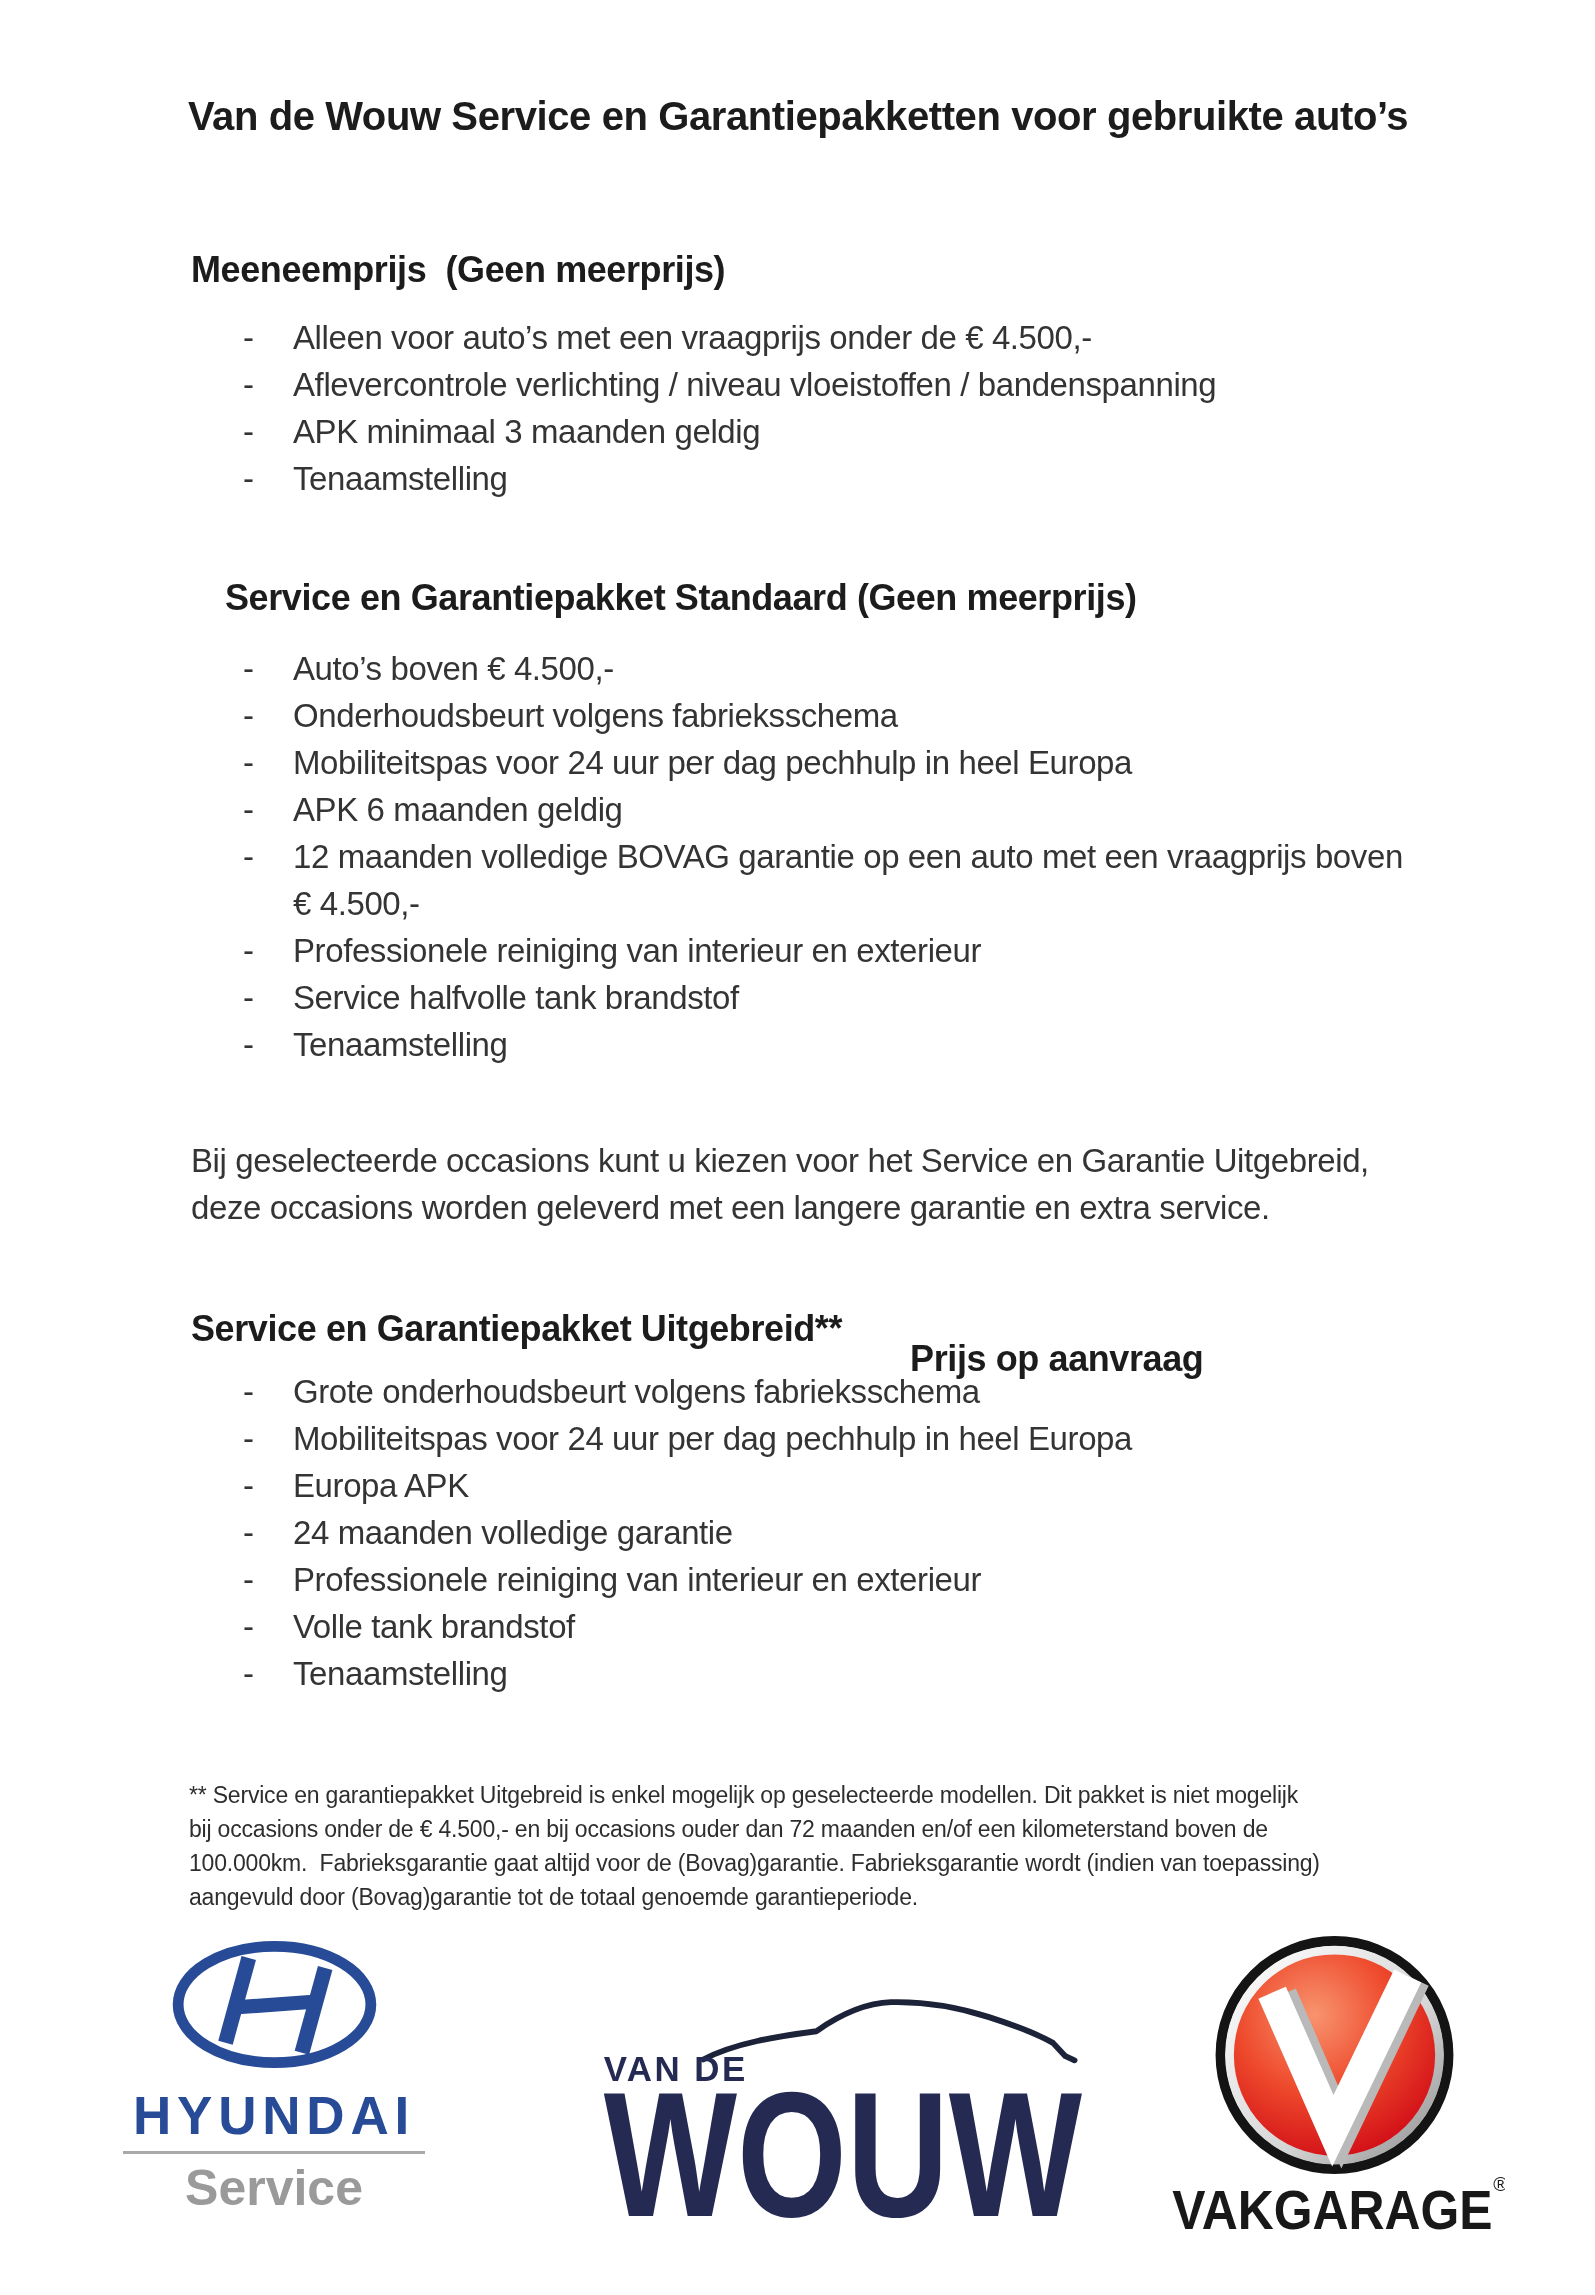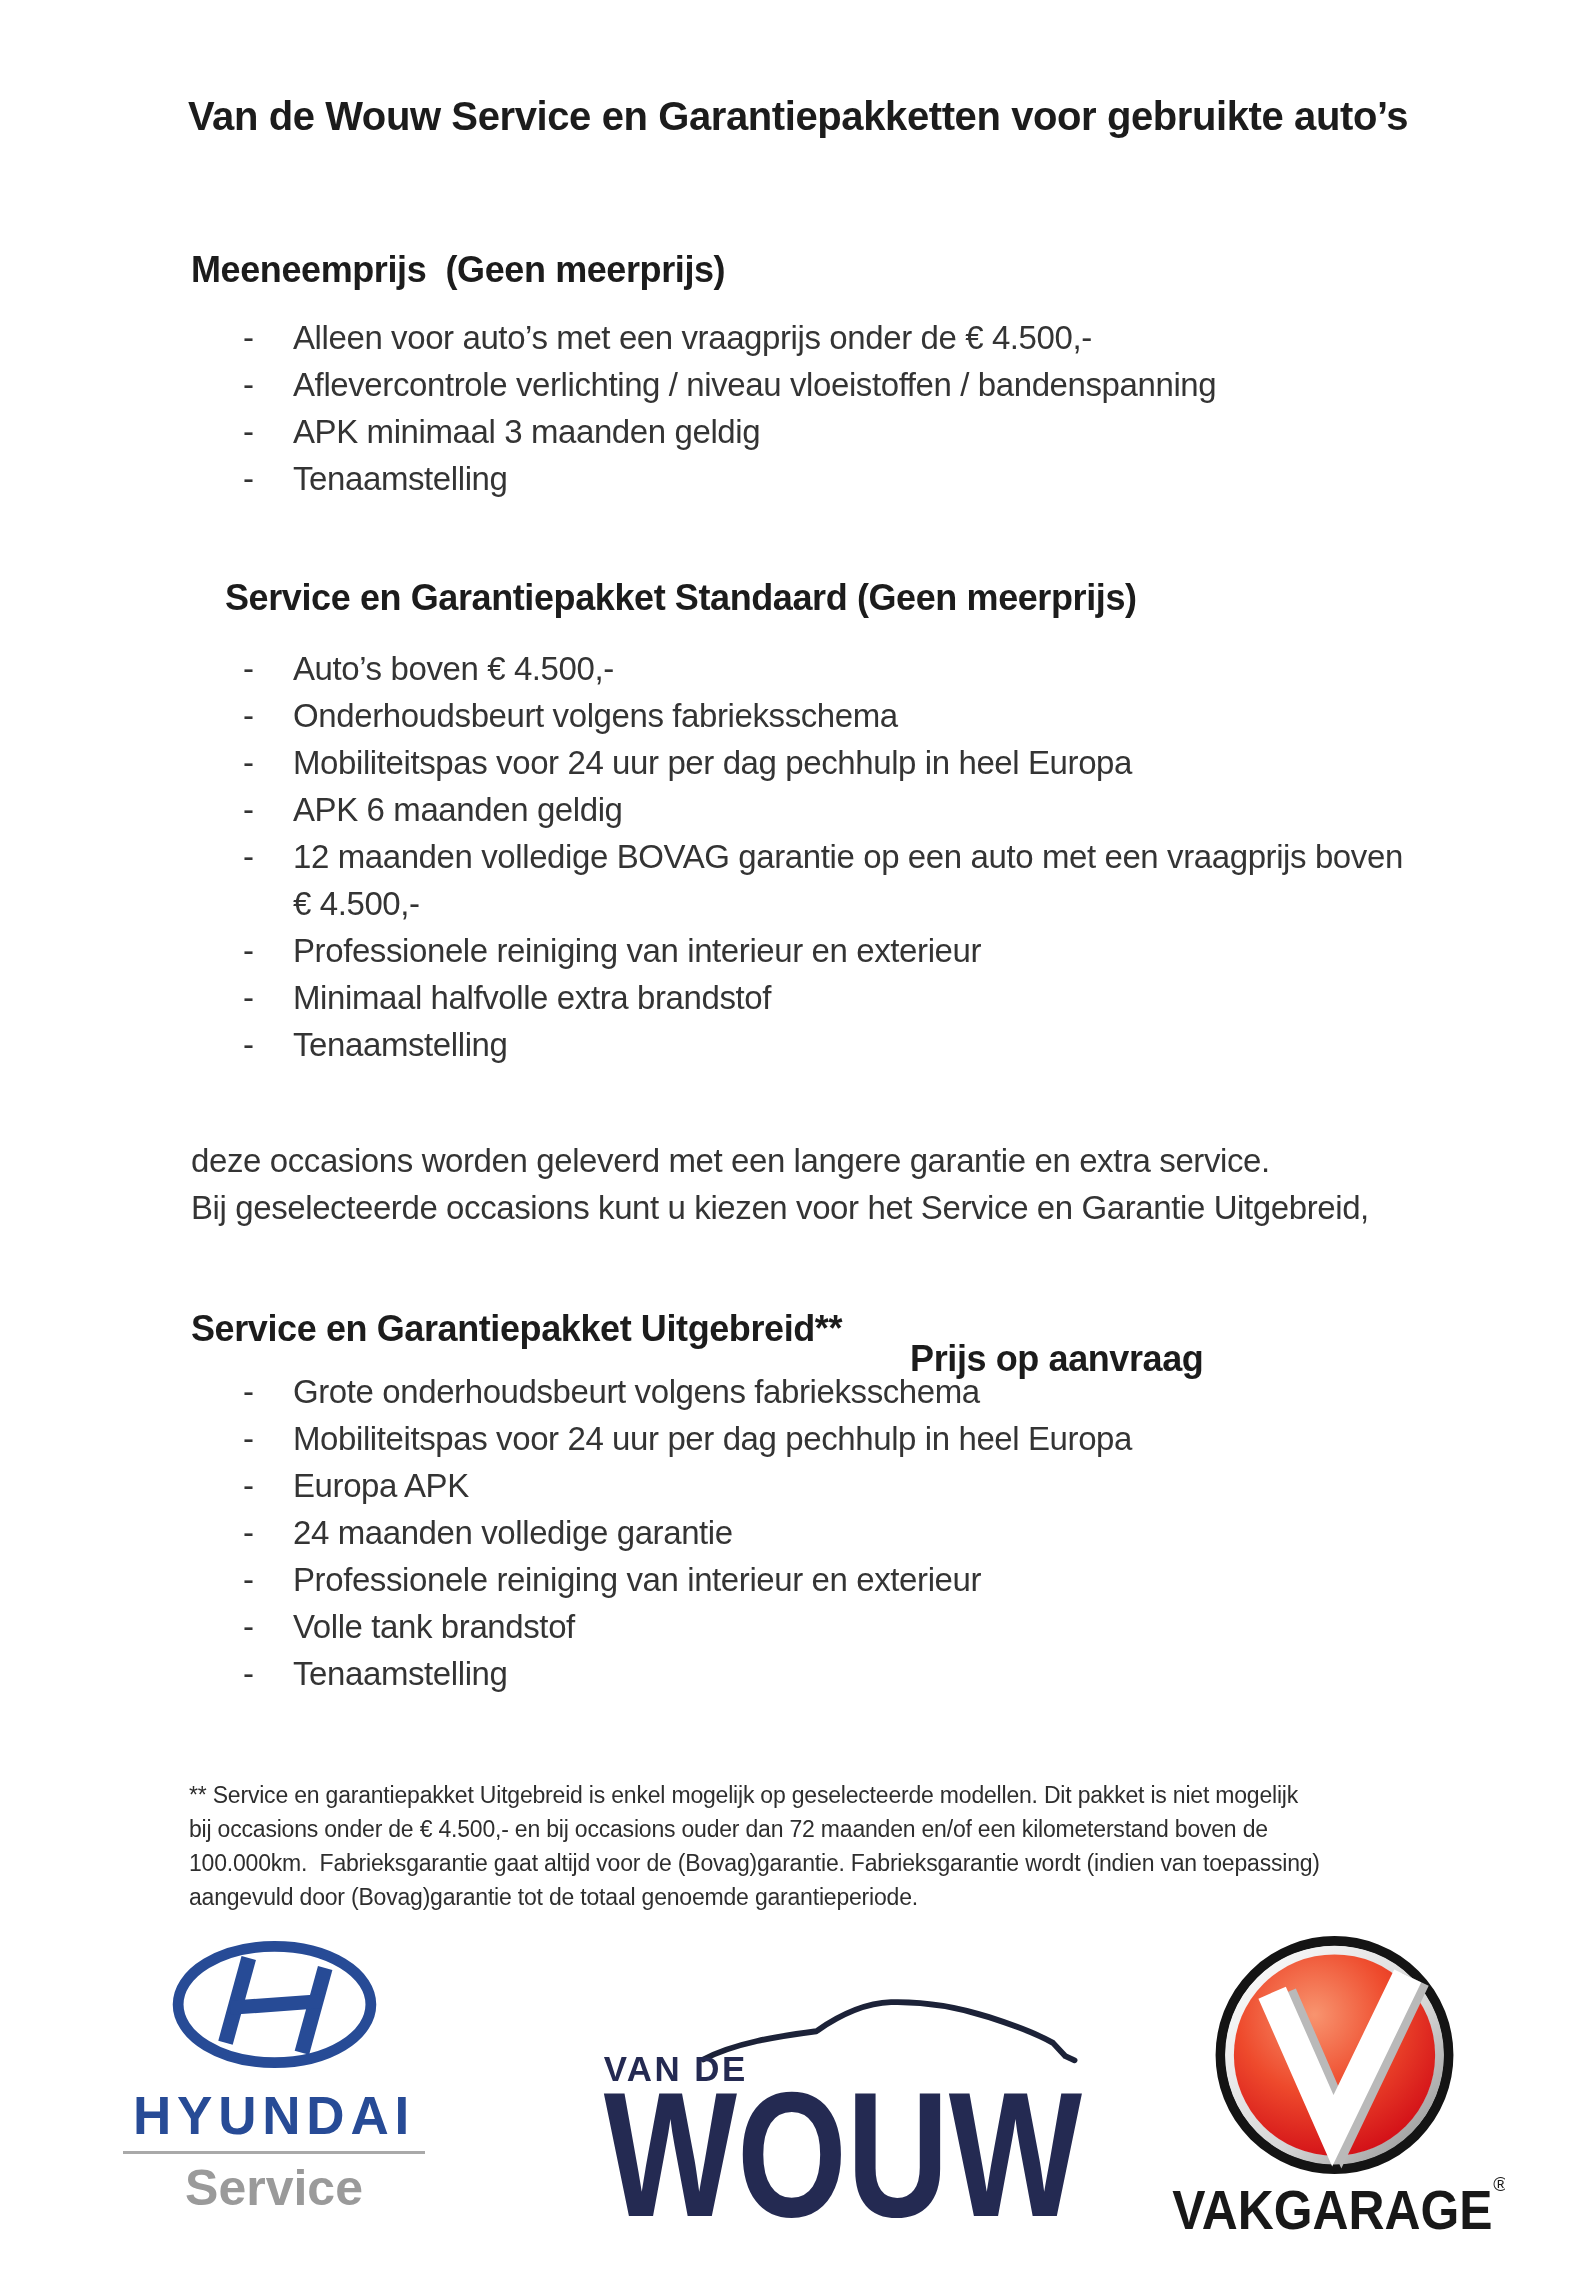--- a/index.html
+++ b/index.html
@@ -124,31 +124,31 @@
         <span class="dash">-</span>
         <span class="li-line">12 maanden volledige BOVAG garantie op een auto met een vraagprijs boven</span>
         <span class="li-line">€ 4.500,-</span>
       </li>
     <li>
         <span class="dash">-</span>
         <span class="li-line">Professionele reiniging van interieur en exterieur</span>
       </li>
     <li>
         <span class="dash">-</span>
-        <span class="li-line">Minimaal halfvolle extra brandstof</span>
+        <span class="li-line">Service halfvolle tank brandstof</span>
       </li>
     <li>
         <span class="dash">-</span>
         <span class="li-line">Tenaamstelling</span>
       </li>
   </ul>
 
   <div class="paragraph">
+    <span class="pline">Bij geselecteerde occasions kunt u kiezen voor het Service en Garantie Uitgebreid,</span>
     <span class="pline">deze occasions worden geleverd met een langere garantie en extra service.</span>
-    <span class="pline">Bij geselecteerde occasions kunt u kiezen voor het Service en Garantie Uitgebreid,</span>
   </div>
 
   <div class="h3row">
     <div class="sec-heading">Service en Garantiepakket Uitgebreid**</div>
     <div class="price-label">Prijs op aanvraag</div>
   </div>
   <ul class="dash-list list3">
     <li>
         <span class="dash">-</span>
         <span class="li-line">Grote onderhoudsbeurt volgens fabrieksschema</span>

